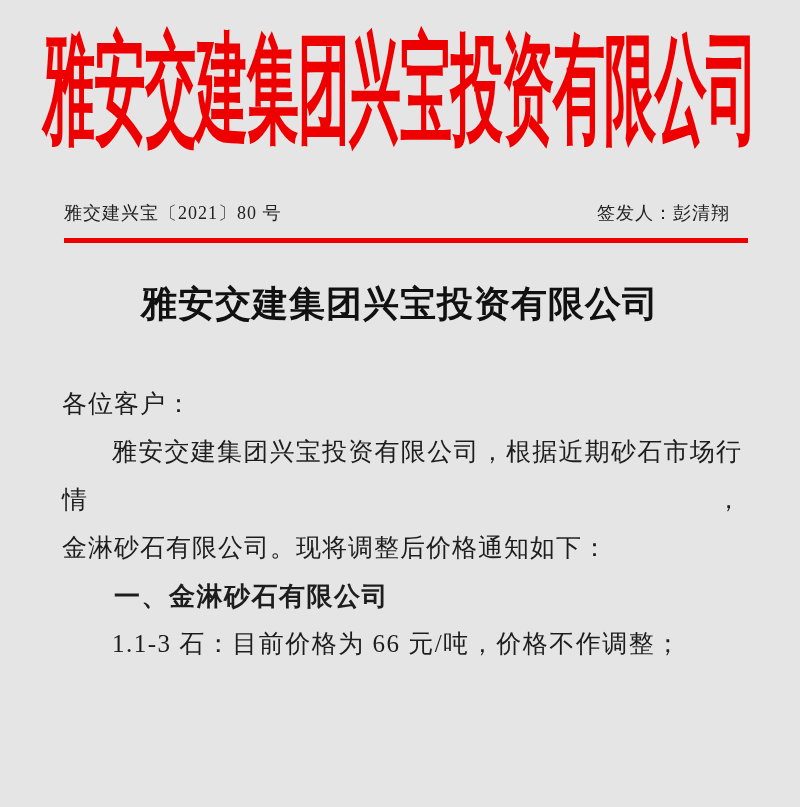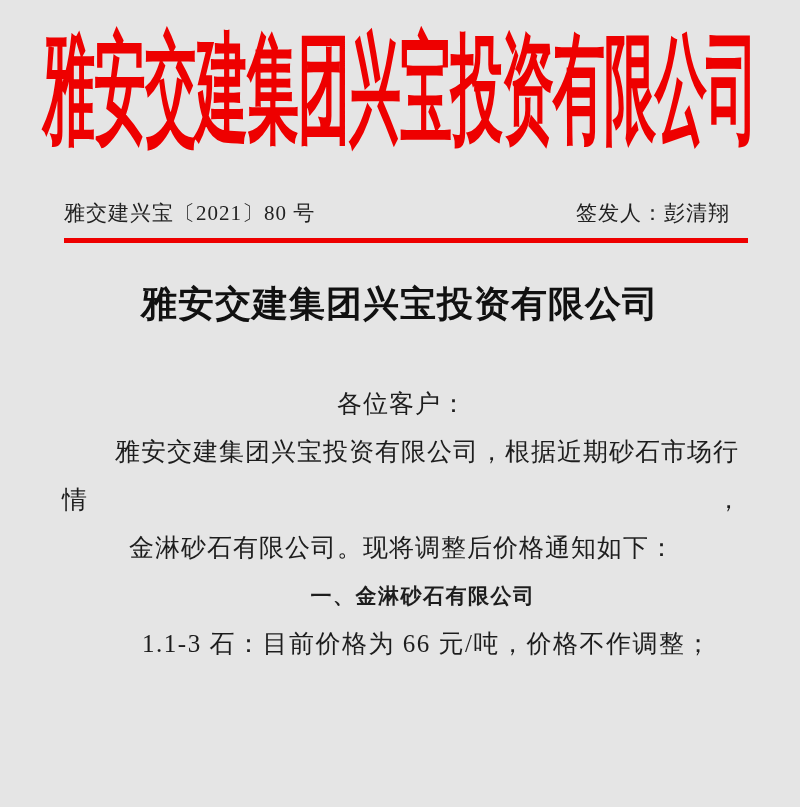--- a/index.html
+++ b/index.html
@@ -33,21 +33,21 @@
     color: var(--accent_red, #ee0000);
     transform: scaleY(2.3);
     transform-origin: center;
   }
   
   .doc-row {
     margin: 22px 52px 0 64px;
     display: flex;
     justify-content: space-between;
     align-items: baseline;
-    font-size: 21px;
+    font-size: 18px;
     line-height: 30px;
     letter-spacing: 1px;
     color: #222;
     gap: 24px;
   }
   .doc-row .issuer { margin-right: 18px; }
   
   .red-rule {
     margin: 10px 52px 0 64px;
     height: 5px;
@@ -65,30 +65,30 @@
   }
   .title .t-line { display: block; }
   
   .doc-body {
     margin: 52px 58px 0 62px;
     font-size: 25px;
     line-height: 48px;
     letter-spacing: 1px;
     color: var(--text, #1d1d1d);
   }
-  .doc-body p { margin: 0; text-align: center; }
+  .doc-body p { margin: 0; }
   .indent { text-indent: 2em; }
   .just {
     text-align: justify;
     text-align-last: justify;
   }
   .sec-heading {
     font-weight: 700;
     font-family: "Liberation Sans", "DejaVu Sans", sans-serif;
-    font-size: 21px;
+    font-size: 26px;
     letter-spacing: 1.5px;
   }
   .item { letter-spacing: 1.5px; }
 </style>
 </head>
 <body>
 
 <div class="page">
 
   <header class="letterhead">

